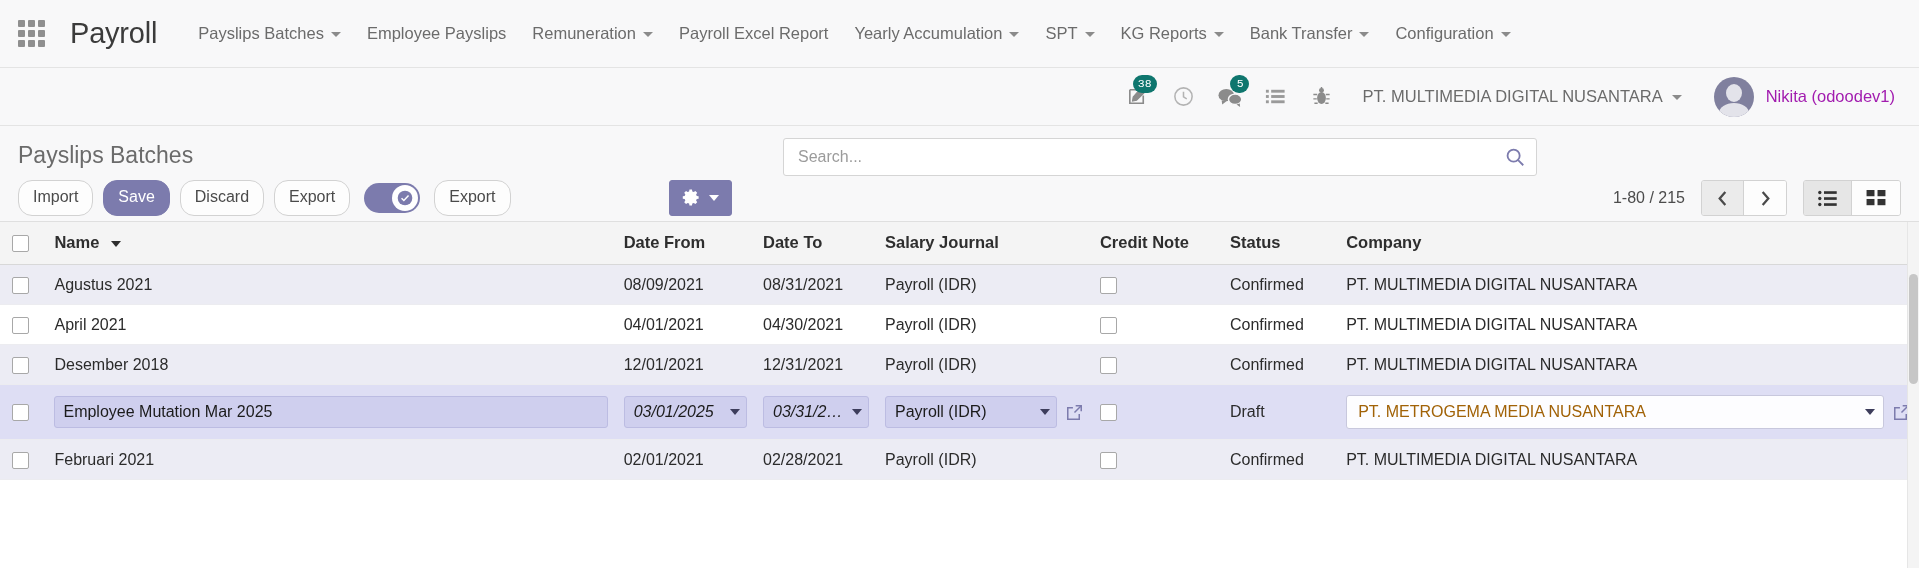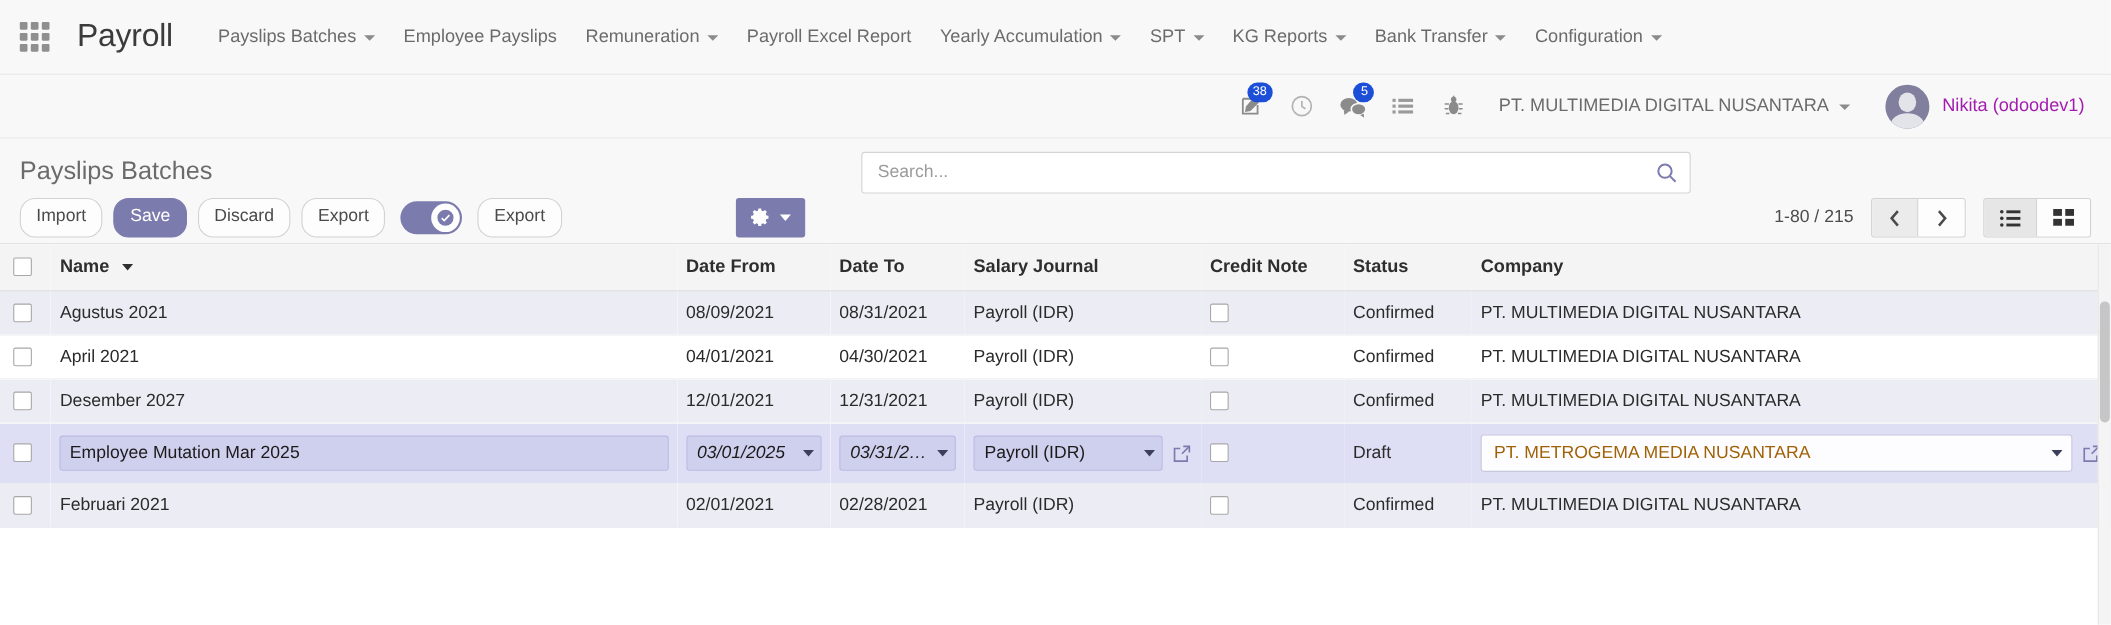--- a/index.html
+++ b/index.html
@@ -83,29 +83,30 @@
     position: relative;
     width: 42px; height: 42px;
     display: flex; align-items: center; justify-content: center;
     cursor: pointer;
     color: #8b8b8b;
   }
   .sys-icon svg { display: block; }
   .badge {
     position: absolute;
     top: -1px; right: 2px;
-    background: #1d4ed8;
+    background: #0f766e;
     color: #fff;
     font-size: 11.5px;
     line-height: 1;
     padding: 3px 5px 4px;
     border-radius: 9px;
     min-width: 19px;
     text-align: right;
     font-weight: 400;
+    font-family: Liberation Mono, monospace;
   }
   .company-switch {
     font-size: 16.5px;
     color: #6b6b6b;
     display: flex;
     align-items: center;
     gap: 9px;
     padding: 6px 10px 6px 16px;
     cursor: pointer;
     white-space: nowrap;
@@ -664,21 +665,21 @@
           <td class="col-name">April 2021</td>
           <td class="col-datefrom cell-muted">04/01/2021</td>
           <td class="col-dateto cell-muted">04/30/2021</td>
           <td class="col-journal cell-muted">Payroll (IDR)</td>
           <td class="col-credit"><input type="checkbox" class="ocb" disabled="" style=""></td>
           <td class="col-status"><span>Confirmed</span></td>
           <td class="col-company cell-muted">PT. MULTIMEDIA DIGITAL NUSANTARA</td>
         </tr>
         <tr class="row-odd">
           <td class="col-check"><input type="checkbox" class="ocb" style=""></td>
-          <td class="col-name">Desember 2027</td>
+          <td class="col-name">Desember 2018</td>
           <td class="col-datefrom cell-muted">12/01/2021</td>
           <td class="col-dateto cell-muted">12/31/2021</td>
           <td class="col-journal cell-muted">Payroll (IDR)</td>
           <td class="col-credit"><input type="checkbox" class="ocb" disabled="" style=""></td>
           <td class="col-status"><span>Confirmed</span></td>
           <td class="col-company cell-muted">PT. MULTIMEDIA DIGITAL NUSANTARA</td>
         </tr>
         <tr class="row-edit">
           <td class="col-check"><input type="checkbox" class="ocb" style=""></td>
           <td class="col-name"><input class="f-input" value="Employee Mutation Mar 2025" style=""></td>

